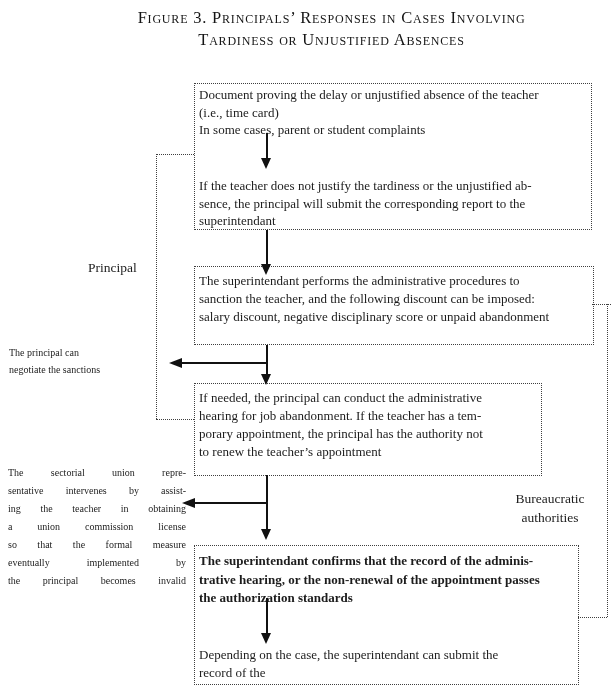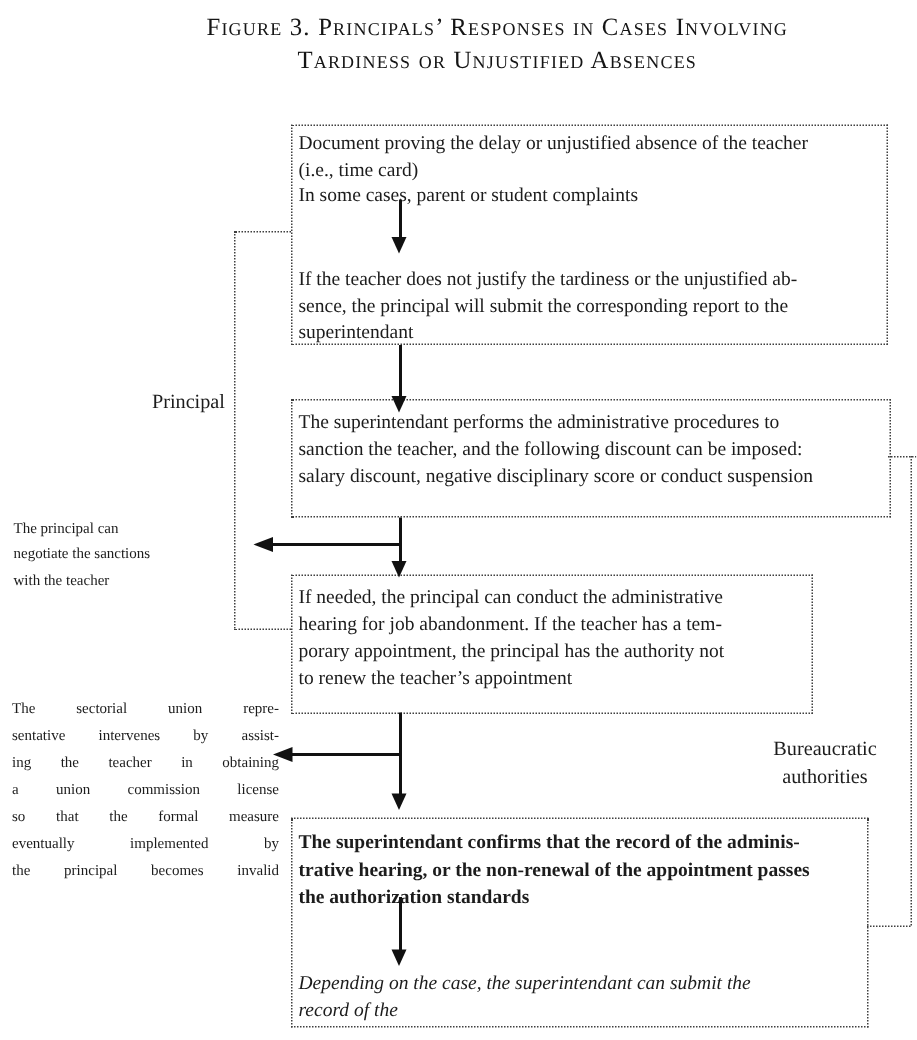--- a/index.html
+++ b/index.html
@@ -20,31 +20,31 @@
   #box-3{left:194px;top:266px;width:398px;height:77px;}
   #box-4{left:194px;top:383px;width:346px;height:91px;}
   #box-56{left:194px;top:545px;width:383px;height:138px;}
   .textblock{position:absolute;font-size:13px;line-height:17.5px;}
   .tl{white-space:nowrap;}
   #t-evidence{left:199px;top:86px;width:386px;}
   #t-report{left:199px;top:177px;width:386px;}
   #t-sanction{left:199px;top:272px;width:388px;line-height:18px;}
   #t-hearing{left:199px;top:389px;width:336px;line-height:18px;}
   #t-confirm{left:199px;top:552px;width:374px;line-height:18.5px;font-weight:bold;}
-  #t-submit{left:199px;top:646px;width:374px;font-style:italic;}
+  #t-submit{left:199px;top:646px;width:374px;}
   
   .seg{position:absolute;}
   #lb-vert{left:156px;top:154px;width:0;height:265px;border-left:1px dotted #3f3f3f;}
   #lb-top{left:156px;top:154px;width:38px;height:0;border-top:1px dotted #3f3f3f;}
   #lb-bot{left:156px;top:419px;width:38px;height:0;border-top:1px dotted #3f3f3f;}
   #rb-vert{left:607px;top:304px;width:0;height:313px;border-left:1px dotted #3f3f3f;}
   #rb-top{left:592px;top:304px;width:19px;height:0;border-top:1px dotted #3f3f3f;}
   #rb-bot{left:578px;top:617px;width:29px;height:0;border-top:1px dotted #3f3f3f;}
   
-  #lbl-principal{position:absolute;left:88px;top:260px;width:62px;font-size:13.5px;text-align:right;}
+  #lbl-principal{position:absolute;left:88px;top:260px;width:62px;font-size:13.5px;}
   #lbl-bureau{position:absolute;left:498px;top:490px;width:104px;font-size:13.5px;line-height:18.5px;text-align:center;}
   
   .note{position:absolute;font-size:10px;}
   #note-negotiate{left:9px;top:344px;width:158px;line-height:17.3px;}
   #note-union{left:8px;top:464px;width:178px;line-height:18px;}
   #note-union .tl{text-align:justify;text-align-last:justify;white-space:normal;}
   
   .shaft-v{position:absolute;width:2px;background:#111;}
   .shaft-h{position:absolute;height:2px;background:#111;}
   .head-down{position:absolute;width:0;height:0;
@@ -85,21 +85,21 @@
     <div class="tl">In some cases, parent or student complaints</div>
   </div>
   <div id="t-report" class="textblock">
     <div class="tl">If the teacher does not justify the tardiness or the unjustified ab-</div>
     <div class="tl">sence, the principal will submit the corresponding report to the</div>
     <div class="tl">superintendant</div>
   </div>
   <div id="t-sanction" class="textblock">
     <div class="tl">The superintendant performs the administrative procedures to</div>
     <div class="tl">sanction the teacher, and the following discount can be imposed:</div>
-    <div class="tl">salary discount, negative disciplinary score or conduct suspension</div>
+    <div class="tl">salary discount, negative disciplinary score or unpaid abandonment</div>
   </div>
   <div id="t-hearing" class="textblock">
     <div class="tl">If needed, the principal can conduct the administrative</div>
     <div class="tl">hearing for job abandonment. If the teacher has a tem-</div>
     <div class="tl">porary appointment, the principal has the authority not</div>
     <div class="tl">to renew the teacher’s appointment</div>
   </div>
   <div id="t-confirm" class="textblock">
     <div class="tl">The superintendant confirms that the record of the adminis-</div>
     <div class="tl">trative hearing, or the non-renewal of the appointment passes</div>
@@ -119,21 +119,20 @@
   <div id="rb-top" class="seg"></div>
   <div id="rb-bot" class="seg"></div>
   <div id="lbl-bureau">
     <div class="tl">Bureaucratic</div>
     <div class="tl">authorities</div>
   </div>
 
   <div id="note-negotiate" class="note">
     <div class="tl">The principal can</div>
     <div class="tl">negotiate the sanctions</div>
-    <div class="tl">with the teacher</div>
   </div>
   <div id="note-union" class="note">
     <div class="tl">The sectorial union repre-</div>
     <div class="tl">sentative intervenes by assist-</div>
     <div class="tl">ing the teacher in obtaining</div>
     <div class="tl">a union commission license</div>
     <div class="tl">so that the formal measure</div>
     <div class="tl">eventually implemented by</div>
     <div class="tl">the principal becomes invalid</div>
   </div>

